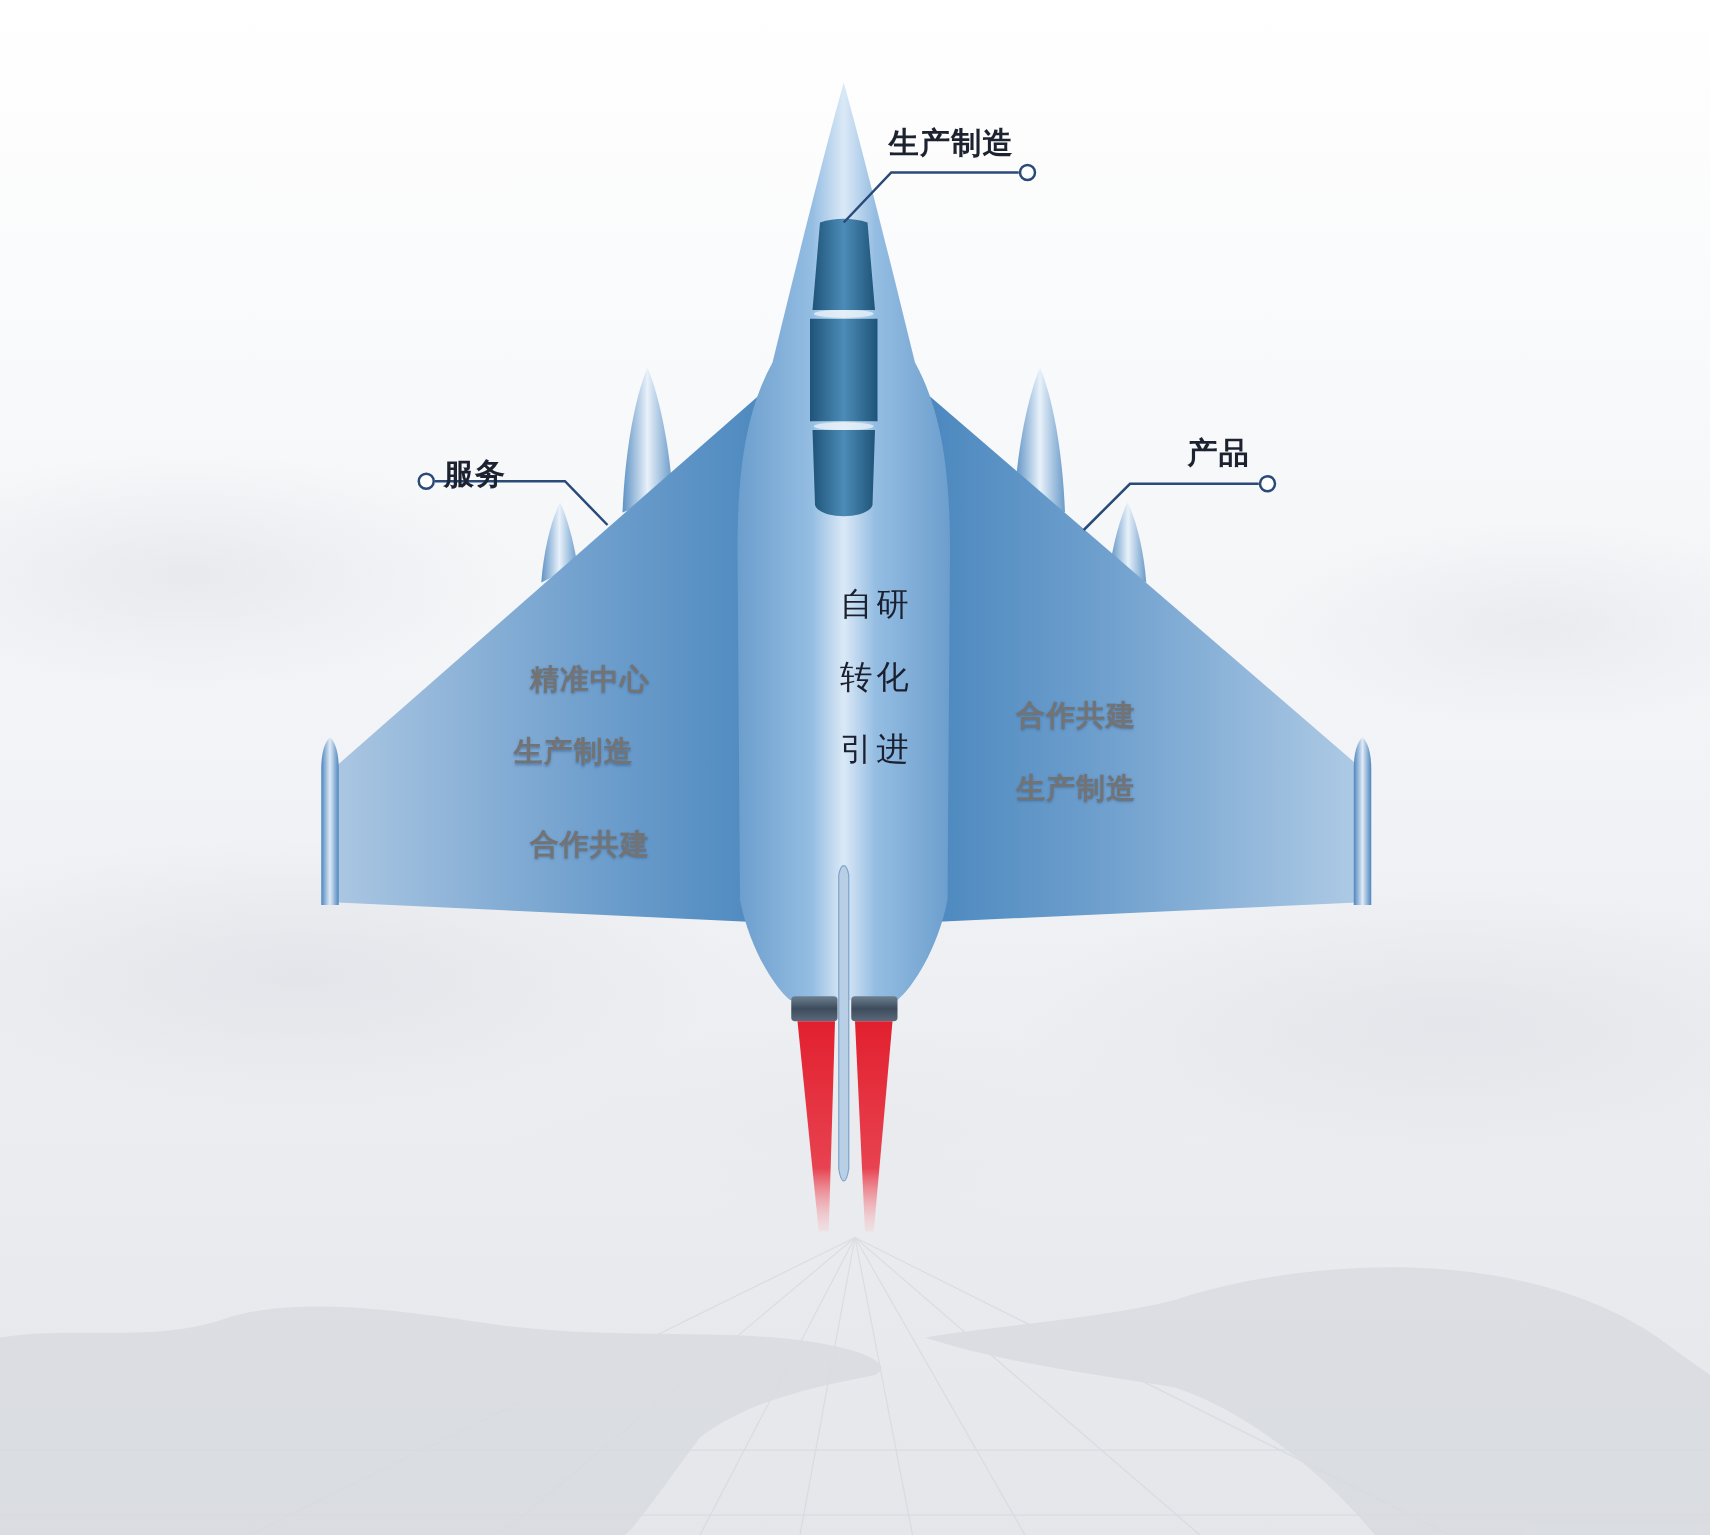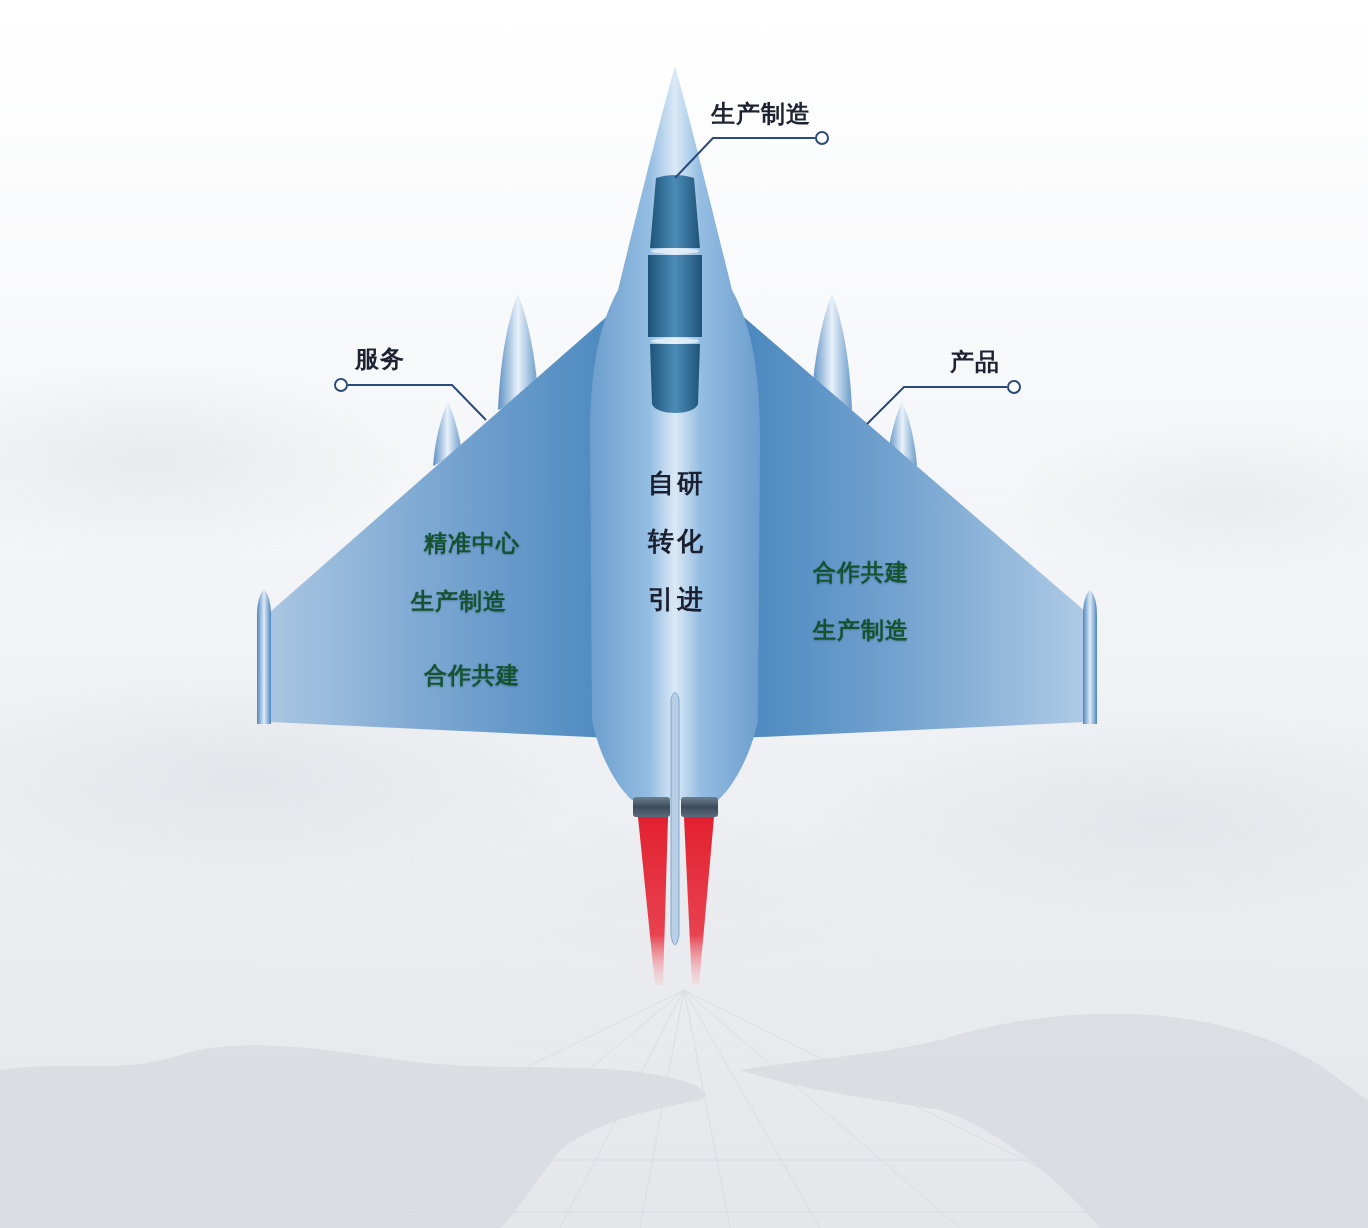--- a/index.html
+++ b/index.html
@@ -15,25 +15,25 @@
       radial-gradient(ellipse 320px 120px at 1230px 500px, rgba(225,227,232,0.55), rgba(255,255,255,0) 70%),
       radial-gradient(ellipse 500px 160px at 240px 780px, rgba(220,222,228,0.6), rgba(255,255,255,0) 70%),
       radial-gradient(ellipse 500px 160px at 1160px 820px, rgba(220,222,228,0.55), rgba(255,255,255,0) 70%),
       radial-gradient(ellipse 420px 120px at 680px 900px, rgba(232,233,237,0.6), rgba(255,255,255,0) 70%);
   }
   svg.scene { position:absolute; left:0; top:0; }
   .label {
     position:absolute; font-size:24px; font-weight:bold; color:#1d2230; letter-spacing:1px; white-space:nowrap;
   }
   .wing-text {
-    position:absolute; font-size:23px; font-weight:bold; color:#14532d; letter-spacing:1px;
+    position:absolute; font-size:23px; font-weight:bold; color:#737373; letter-spacing:1px;
     text-shadow:0 1px 2px rgba(40,80,130,0.45); white-space:nowrap; text-align:right;font-family:Liberation Mono, monospace;
   }
   .body-text {
-    position:absolute; font-size:26px; font-weight:bold; color:#1a2030; letter-spacing:3px; white-space:nowrap;
+    position:absolute; font-size:26px; font-weight:normal; color:#1a2030; letter-spacing:3px; white-space:nowrap;margin-left:24px;
   }
 </style>
 </head>
 <body>
 
 <div class="clouds"></div>
 
 <svg class="scene" width="1368" height="1228" viewBox="0 0 1368 1228">
   <defs>
     <linearGradient id="gWingL" x1="0" y1="0" x2="1" y2="0">
@@ -134,21 +134,21 @@
     <polyline points="486,420 452,385 348,385"></polyline>
     <circle cx="341" cy="385" r="6" fill="#ffffff"></circle>
   </g>
   <g fill="none" stroke="#2a4a7a" stroke-width="2">
     <polyline points="867,424 904,387 1007,387"></polyline>
     <circle cx="1014" cy="387" r="6" fill="#ffffff"></circle>
   </g>
 </svg>
 
 <div class="label" style="left:711px; top:98px;">生产制造</div>
-<div class="label" style="left:355px; top:343px;">服务</div>
+<div class="label" style="left:355px; top:363px;">服务</div>
 <div class="label" style="left:950px; top:346px;font-family:Liberation Mono, monospace;">产品</div>
 
 <div class="body-text" style="left:648px; top:466px;">自研</div>
 <div class="body-text" style="left:648px; top:524px;">转化</div>
 <div class="body-text" style="left:648px; top:582px;text-align:center;">引进</div>
 
 <div class="wing-text" style="left:424px; top:528px;">精准中心</div>
 <div class="wing-text" style="left:411px; top:586px;">生产制造</div>
 <div class="wing-text" style="left:424px; top:660px;">合作共建</div>
 

